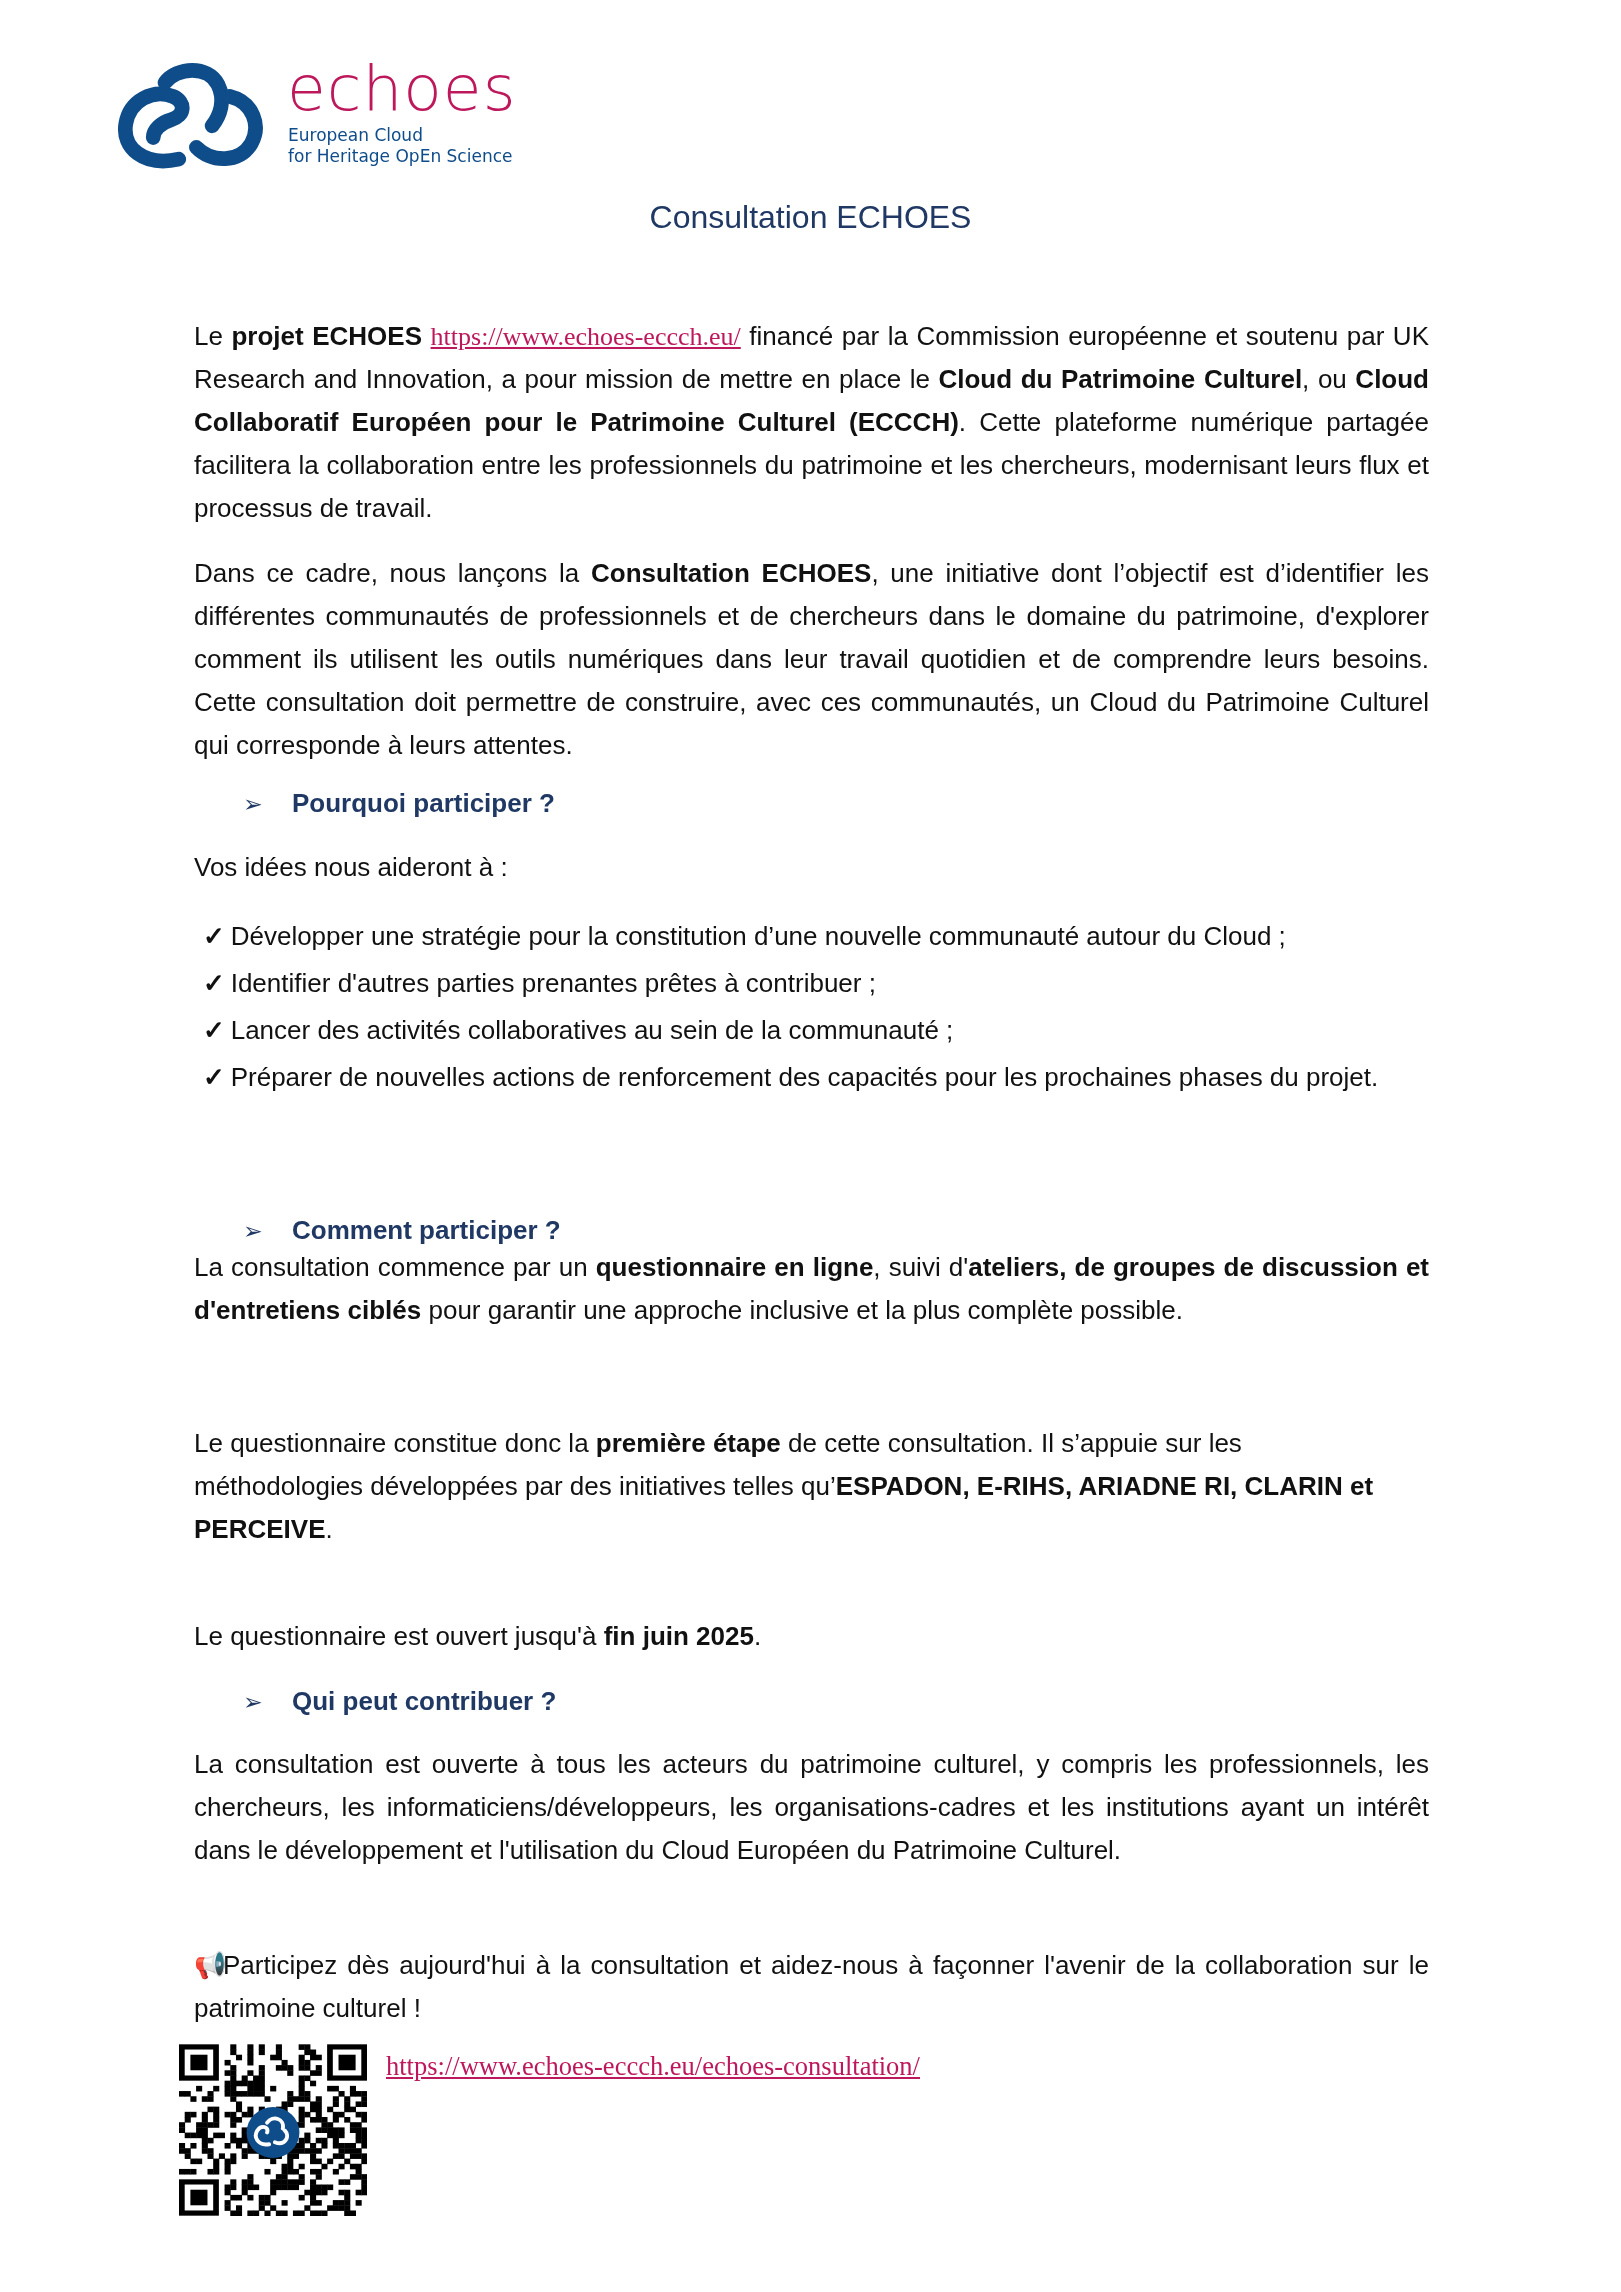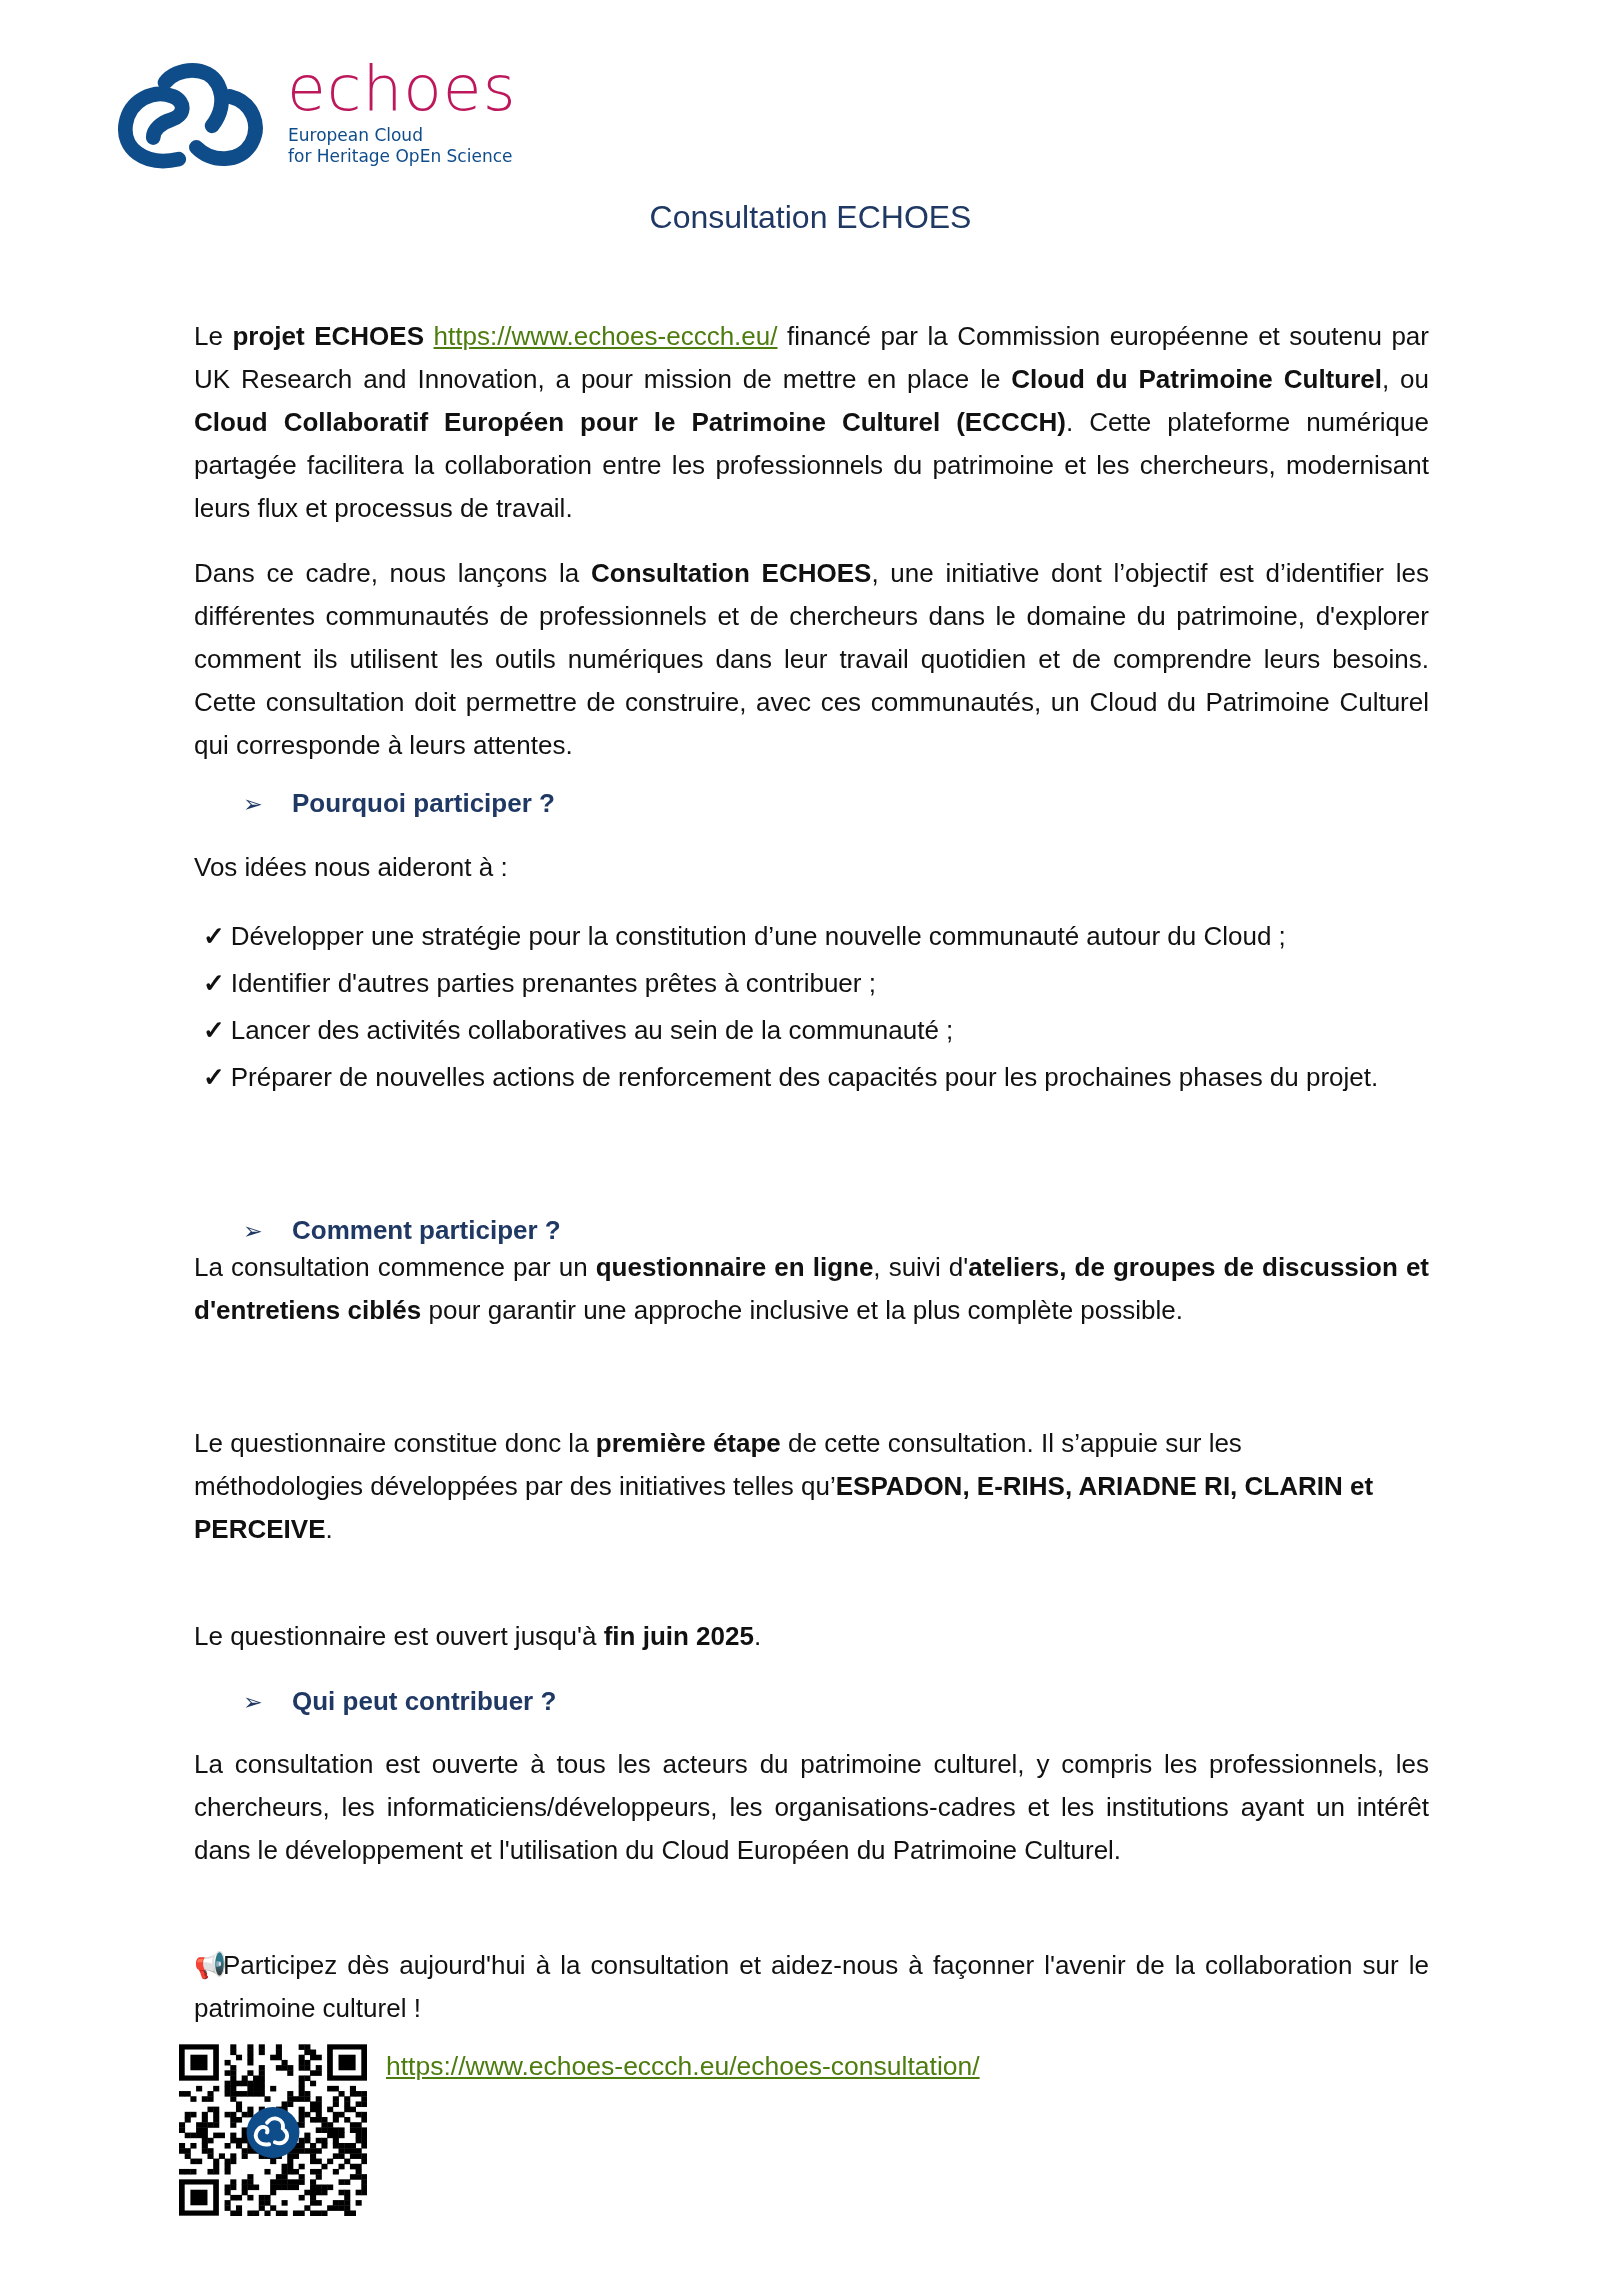--- a/index.html
+++ b/index.html
@@ -20,21 +20,21 @@
                  color: #1F3864; line-height: 43px; }
     
     .col { left: 194px; width: 1235px; }
     .para { font-size: 26px; line-height: 43px; text-align: justify; text-align-last: left; }
     .para b { font-weight: bold; }
     .plain { text-align: left; }
     .heading { left: 243px; font-size: 26px; line-height: 39px; color: #1F3864; font-weight: bold; white-space: nowrap; }
     .heading .arrow { display: inline-block; width: 49px; font-weight: normal; font-size: 23.5px; }
     .check-item { font-size: 26px; line-height: 47px; }
     .check-mark { font-weight: bold; margin-right: 5.9px; }
-    a.link { color: #4d7c0f; text-decoration: underline; }
+    a.link { color: #be185d; text-decoration: underline; font-family: Liberation Serif, serif; }
     #cta { font-weight: normal; }
     #megaphone { display: inline-block; width: 29px; }
     
     #qr { left: 179px; top: 2044px; width: 188px; height: 172px; }
     #qr-link { left: 386px; top: 2047px; font-size: 26.5px; line-height: 39px; }
   </style>
 </head>
 <body>
 
 <div id="logo" class="abs">

